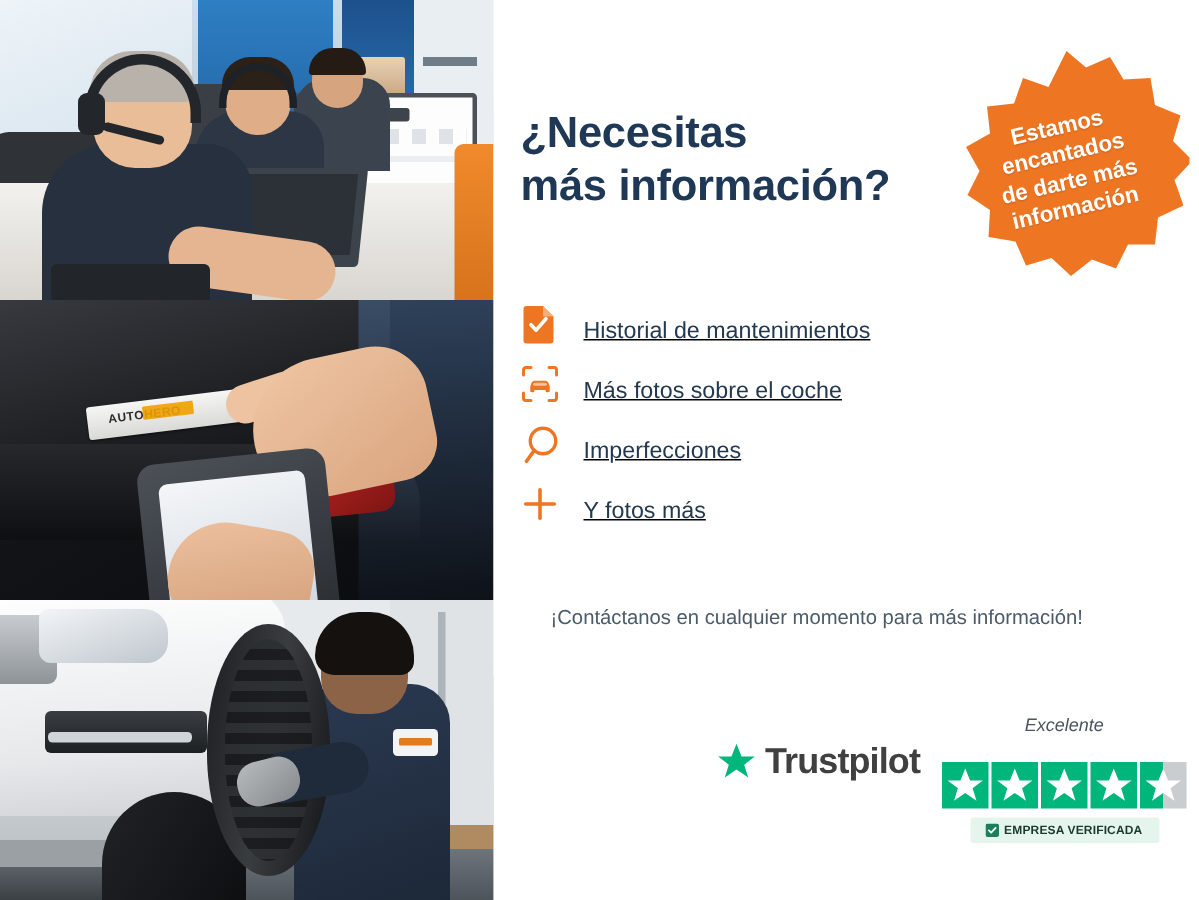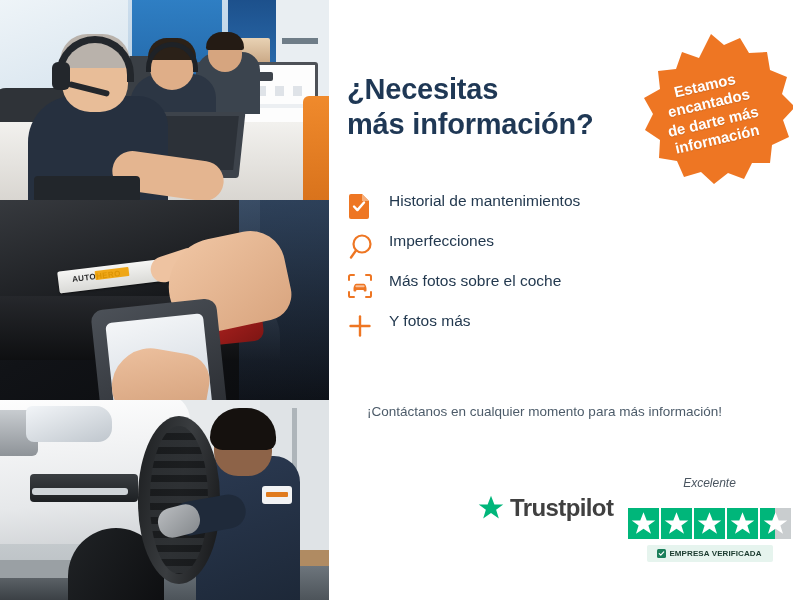--- a/index.html
+++ b/index.html
@@ -170,21 +170,21 @@
   .badge-wrap svg { position:absolute; left:0; top:0; }
   .badge-icon { position:absolute; left:62px; top:22px; width:34px; height:32px; }
   .badge-text { position:absolute; left:8px; top:46px; width:148px;
                 transform:rotate(-13deg); text-align:center;
                 color:#fff; font-weight:bold; font-size:15px; line-height:1.22;
                 text-shadow:0 1px 1px rgba(0,0,0,.12); }
   .badge-text span { display:block; }
 
   
   .features { position:absolute; left:18px; top:192px; width:330px; }
-  .frow { display:flex; align-items:flex-start; height:38px; margin-bottom:2px; }
+  .frow { display:flex; align-items:flex-end; height:38px; margin-bottom:2px;text-decoration:underline; }
   .ficon { width:42px; height:28px; display:flex; align-items:center; justify-content:flex-start; flex:0 0 42px; }
   .flabel { font-size:15.5px; color:#23394f; }
 
   
   .contact { position:absolute; left:18px; top:400px; width:440px;
              font-size:13.5px; line-height:1.72; color:#4c5b69;margin-left:20px; }
   .contact span { display:block; }
 
   
   .tp { position:absolute; left:148px; top:476px; width:320px; height:78px; }
@@ -316,42 +316,42 @@
             <path fill="#f6ae7a" d="M15 1l7 7h-7z"></path>
             <path d="M7 13.5l3.4 3.6L17 9.5" fill="none" stroke="#fff" stroke-width="2.4" stroke-linecap="round" stroke-linejoin="round"></path>
           </svg>
         </span>
         <span class="flabel">Historial de mantenimientos</span>
       </div>
 
 
       <div class="frow">
         <span class="ficon">
-          <svg width="26" height="27" viewBox="0 0 26 27">
-            <circle cx="15" cy="11" r="8.5" fill="none" stroke="#ee7623" stroke-width="2.2"></circle>
-            <path d="M9 17.5 L4 24.5" fill="none" stroke="#ee7623" stroke-width="2.4" stroke-linecap="round"></path>
-          </svg>
-        </span>
-        <span class="flabel">Imperfecciones</span>
-      </div>
-
-      <div class="frow">
-        <span class="ficon">
           <svg width="26" height="26" viewBox="0 0 26 26">
             <g fill="none" stroke="#ee7623" stroke-width="2" stroke-linecap="round">
               <path d="M2 7V3.6A1.6 1.6 0 0 1 3.6 2H7"></path>
               <path d="M19 2h3.4A1.6 1.6 0 0 1 24 3.6V7"></path>
               <path d="M24 19v3.4a1.6 1.6 0 0 1-1.6 1.6H19"></path>
               <path d="M7 24H3.6A1.6 1.6 0 0 1 2 22.4V19"></path>
             </g>
             <path fill="#ee7623" d="M6.5 15.4c0-.9.5-2.6 1.1-3.5.5-.8 1.3-1.1 2.2-1.1h6.4c.9 0 1.7.3 2.2 1.1.6.9 1.1 2.6 1.1 3.5v2.2a.9.9 0 0 1-.9.9h-1a.9.9 0 0 1-.9-.9v-.6H9.3v.6a.9.9 0 0 1-.9.9h-1a.9.9 0 0 1-.9-.9z"></path>
             <rect x="8.4" y="12.2" width="9.2" height="2" rx="1" fill="#fff" opacity=".55"></rect>
           </svg>
         </span>
         <span class="flabel">Más fotos sobre el coche</span>
+      </div>
+
+      <div class="frow">
+        <span class="ficon">
+          <svg width="26" height="27" viewBox="0 0 26 27">
+            <circle cx="15" cy="11" r="8.5" fill="none" stroke="#ee7623" stroke-width="2.2"></circle>
+            <path d="M9 17.5 L4 24.5" fill="none" stroke="#ee7623" stroke-width="2.4" stroke-linecap="round"></path>
+          </svg>
+        </span>
+        <span class="flabel">Imperfecciones</span>
       </div>
 
       <div class="frow">
         <span class="ficon">
           <svg width="26" height="26" viewBox="0 0 26 26">
             <g stroke="#ee7623" stroke-width="2.4" stroke-linecap="round">
               <path d="M13 3.5V22.5"></path>
                 <path d="M3.5 13H22.5"></path>
             </g>
           </svg>

